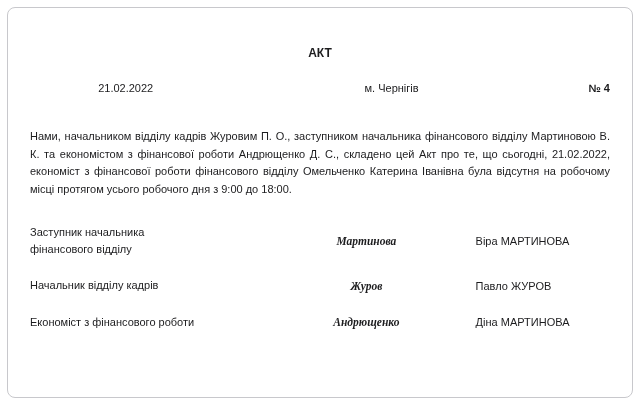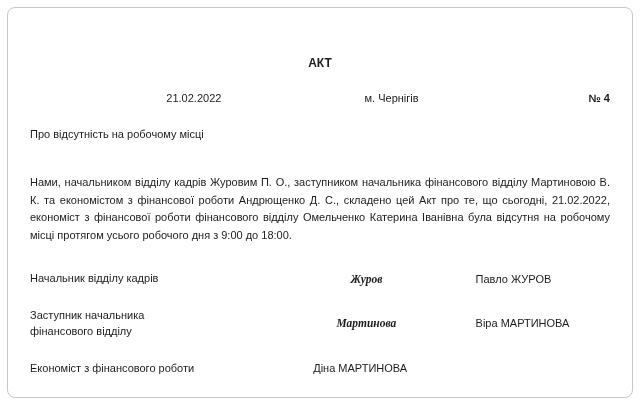--- a/index.html
+++ b/index.html
@@ -28,29 +28,29 @@
     text-align: center;
     font-weight: bold;
     font-size: 11.5px;
     line-height: 1.55;
     margin-top: 6px;
   }
   .doc-title {
     text-align: center;
     font-weight: bold;
     font-size: 12px;
-    margin-top: 32px;
+    margin-top: 22px;
   }
   .meta-row {
     display: flex;
     align-items: baseline;
     font-size: 11px;
     margin-top: 22px;
   }
-  .meta-date { width: 33%; text-align: right; }
+  .meta-date { width: 33%; text-align: center; }
   .meta-city { width: 34%; text-align: right; }
   .meta-number { width: 33%; text-align: right; font-weight: bold; }
   .subject {
     font-size: 11px;
     margin-top: 24px;
   }
   .body-text {
     font-size: 11px;
     line-height: 1.6;
     margin-top: 34px;
@@ -91,40 +91,40 @@
 
 
     <div class="doc-title">АКТ</div>
 
     <div class="meta-row">
       <div class="meta-date">21.02.2022</div>
       <div class="meta-city">м. Чернігів</div>
       <div class="meta-number">№ 4</div>
     </div>
 
-    <div class="subject">Про відсутність на робочому місці</div>
 
     <div class="body-text">Нами, начальником відділу кадрів Журовим П. О., заступником начальника фінансового відділу Мартиновою В. К. та економістом з фінансової роботи Андрющенко Д. С., складено цей Акт про те, що сьогодні, 21.02.2022, економіст з фінансової роботи фінансового відділу Омельченко Катерина Іванівна була відсутня на робочому місці протягом усього робочого дня з 9:00 до 18:00.</div>
 
     <div class="signatures">
-
-      <div class="sig-row">
-        <div class="sig-position">Начальник відділу кадрів</div>
-        <div class="sig-script">Журов</div>
-        <div class="sig-name">Павло ЖУРОВ</div>
-      </div>
 
       <div class="sig-row">
         <div class="sig-position">Заступник начальника
 фінансового відділу</div>
         <div class="sig-script">Мартинова</div>
         <div class="sig-name">Віра МАРТИНОВА</div>
       </div>
 
       <div class="sig-row">
+        <div class="sig-position">Начальник відділу кадрів</div>
+        <div class="sig-script">Журов</div>
+        <div class="sig-name">Павло ЖУРОВ</div>
+      </div>
+
+      <div class="sig-row">
         <div class="sig-position">Економіст з фінансового роботи</div>
+        <div class="sig-script">Андрющенко</div>
         <div class="sig-name">Діна МАРТИНОВА</div>
       </div>
 
     </div>
 
   </div>
 </div>
 
 </body></html>

